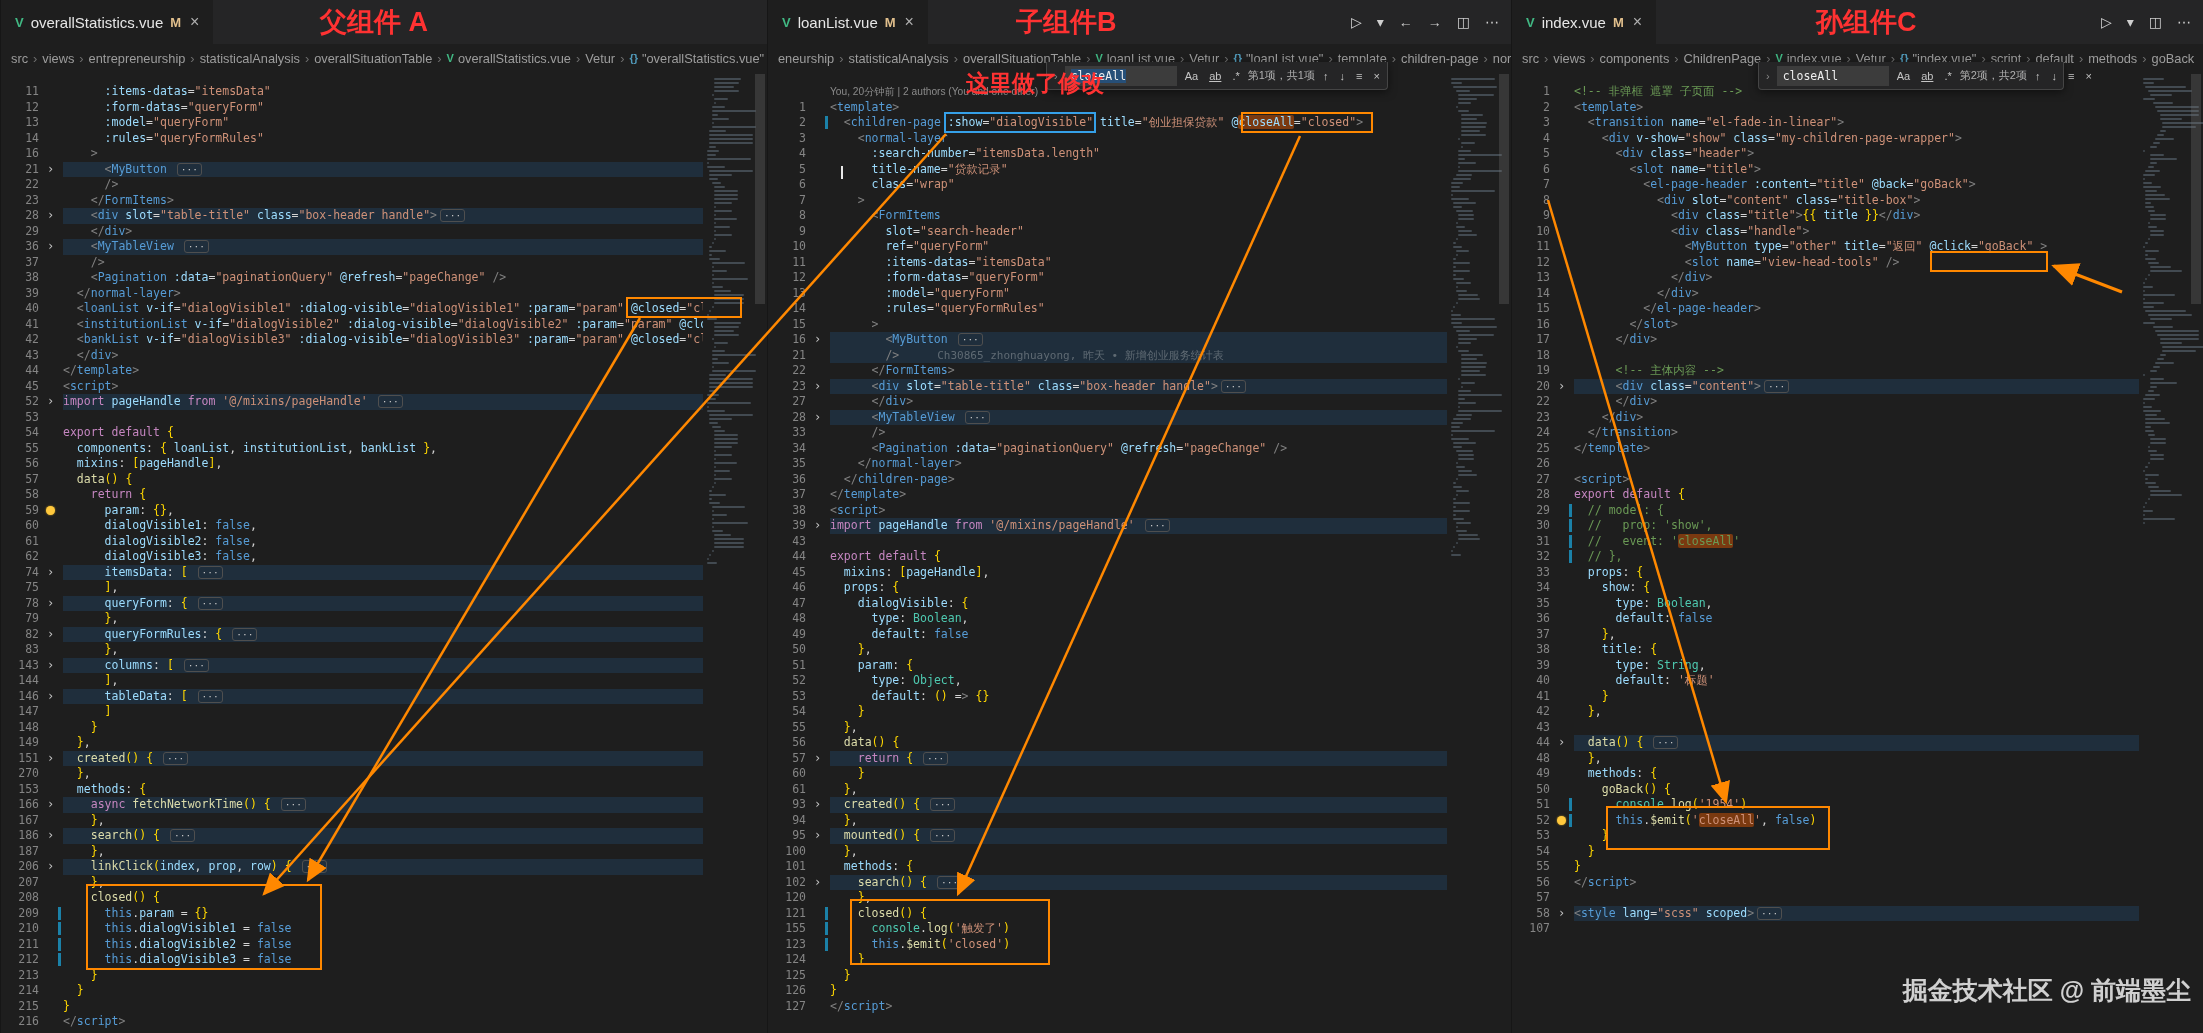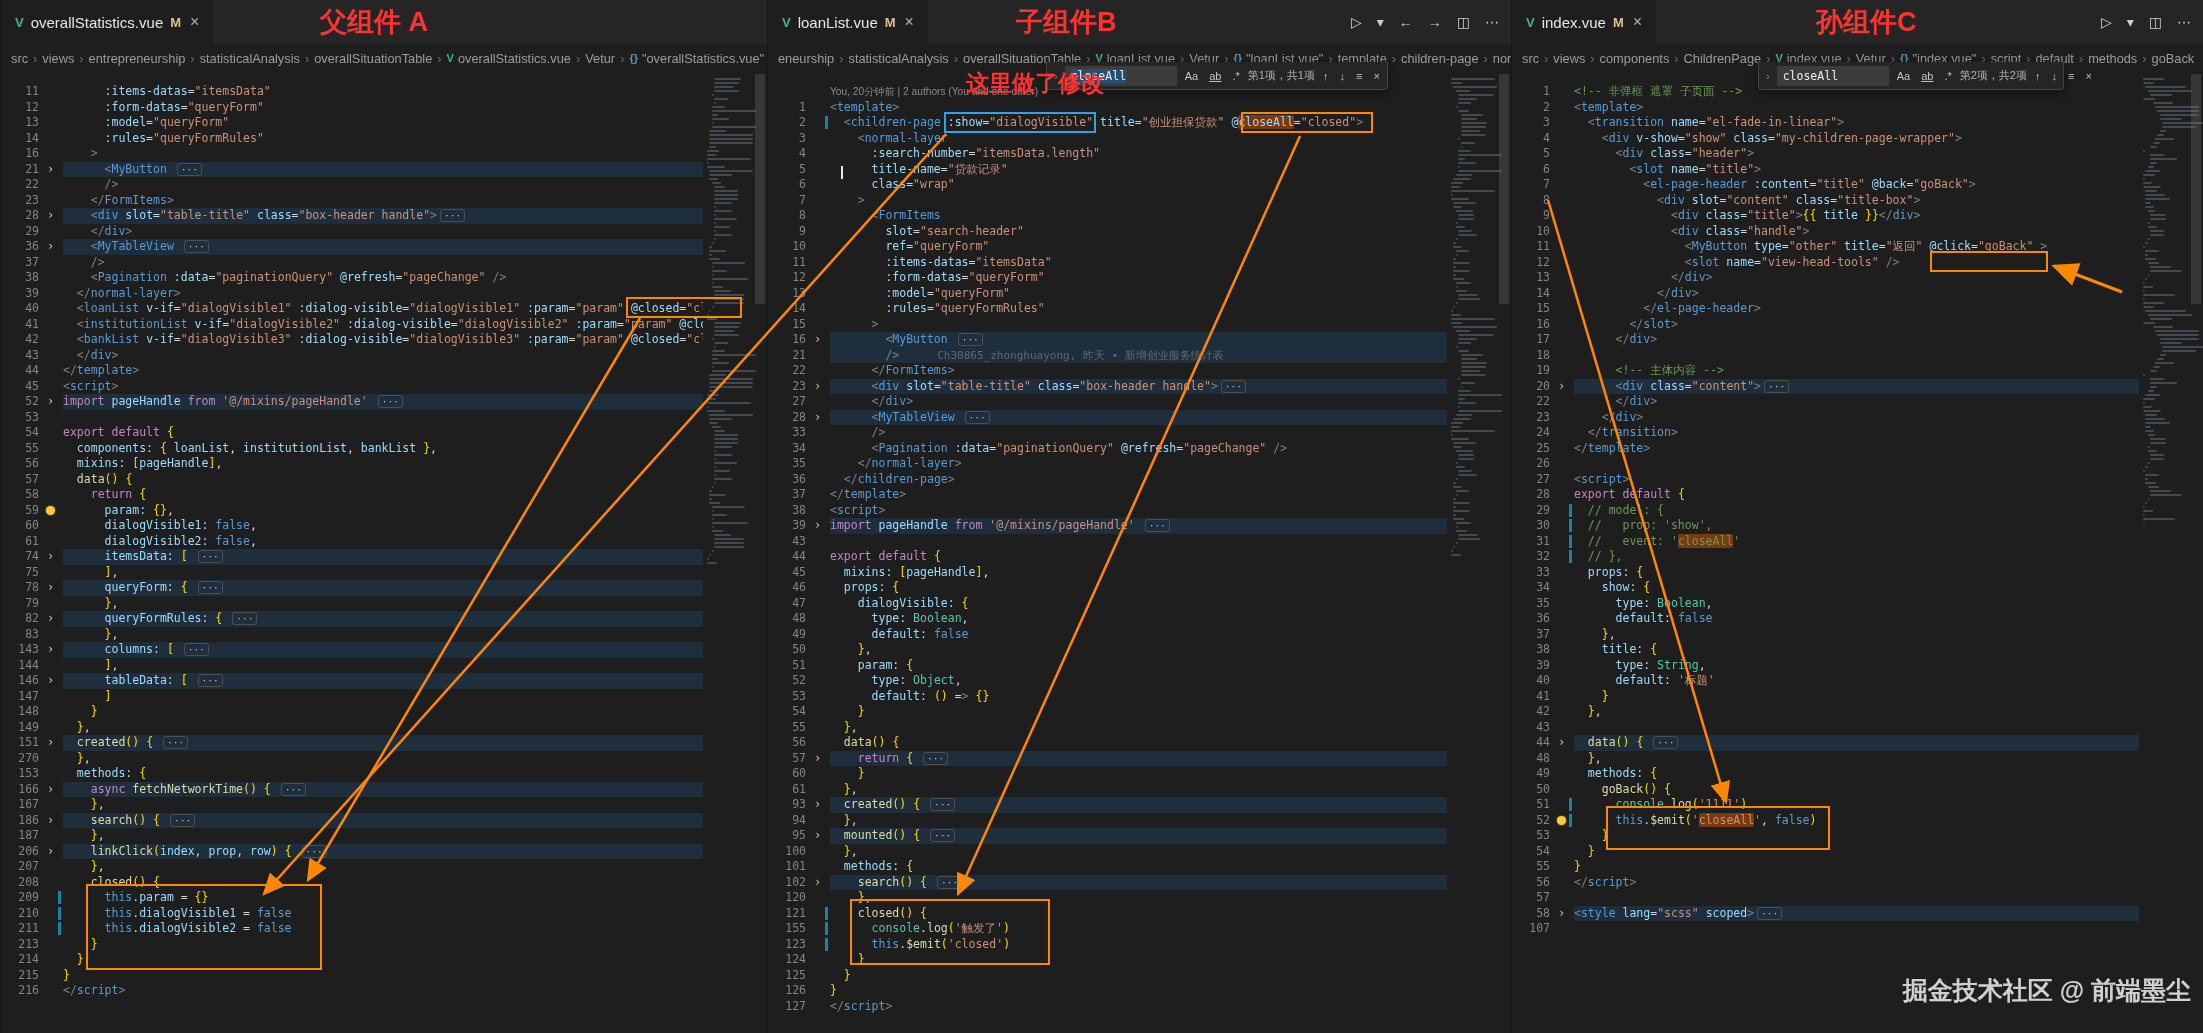--- a/index.html
+++ b/index.html
@@ -109,20 +109,21 @@
         <div class="row hl"><span class="gut"><span class="ln">52</span><span class="chev">›</span></span><span class="code"><span class="kw">import</span> <span class="id">pageHandle</span> <span class="kw">from</span> <span class="str">'@/mixins/pageHandle'</span> <span class="fb">···</span></span></div>
         <div class="row"><span class="gut"><span class="ln">53</span></span><span class="code"></span></div>
         <div class="row"><span class="gut"><span class="ln">54</span></span><span class="code"><span class="kw">export</span> <span class="kw">default</span> <span class="br">{</span></span></div>
         <div class="row"><span class="gut"><span class="ln">55</span></span><span class="code">  <span class="key">components</span>: <span class="br">{</span> <span class="id">loanList</span>, <span class="id">institutionList</span>, <span class="id">bankList</span> <span class="br">}</span>,</span></div>
         <div class="row"><span class="gut"><span class="ln">56</span></span><span class="code">  <span class="key">mixins</span>: <span class="br">[</span><span class="id">pageHandle</span><span class="br">]</span>,</span></div>
         <div class="row"><span class="gut"><span class="ln">57</span></span><span class="code">  <span class="fn">data</span><span class="br">(</span><span class="br">)</span> <span class="br">{</span></span></div>
         <div class="row"><span class="gut"><span class="ln">58</span></span><span class="code">    <span class="kw">return</span> <span class="br">{</span></span></div>
         <div class="row"><span class="gut"><span class="ln">59</span><span class="bulb"></span></span><span class="code">      <span class="key">param</span>: <span class="br">{</span><span class="br">}</span>,</span></div>
         <div class="row"><span class="gut"><span class="ln">60</span></span><span class="code">      <span class="key">dialogVisible1</span>: <span class="cst">false</span>,</span></div>
         <div class="row"><span class="gut"><span class="ln">61</span></span><span class="code">      <span class="key">dialogVisible2</span>: <span class="cst">false</span>,</span></div>
+        <div class="row"><span class="gut"><span class="ln">62</span></span><span class="code">      <span class="key">dialogVisible3</span>: <span class="cst">false</span>,</span></div>
         <div class="row hl"><span class="gut"><span class="ln">74</span><span class="chev">›</span></span><span class="code">      <span class="key">itemsData</span>: <span class="br">[</span> <span class="fb">···</span></span></div>
         <div class="row"><span class="gut"><span class="ln">75</span></span><span class="code">      <span class="br">]</span>,</span></div>
         <div class="row hl"><span class="gut"><span class="ln">78</span><span class="chev">›</span></span><span class="code">      <span class="key">queryForm</span>: <span class="br">{</span> <span class="fb">···</span></span></div>
         <div class="row"><span class="gut"><span class="ln">79</span></span><span class="code">      <span class="br">}</span>,</span></div>
         <div class="row hl"><span class="gut"><span class="ln">82</span><span class="chev">›</span></span><span class="code">      <span class="key">queryFormRules</span>: <span class="br">{</span> <span class="fb">···</span></span></div>
         <div class="row"><span class="gut"><span class="ln">83</span></span><span class="code">      <span class="br">}</span>,</span></div>
         <div class="row hl"><span class="gut"><span class="ln">143</span><span class="chev">›</span></span><span class="code">      <span class="key">columns</span>: <span class="br">[</span> <span class="fb">···</span></span></div>
         <div class="row"><span class="gut"><span class="ln">144</span></span><span class="code">      <span class="br">]</span>,</span></div>
         <div class="row hl"><span class="gut"><span class="ln">146</span><span class="chev">›</span></span><span class="code">      <span class="key">tableData</span>: <span class="br">[</span> <span class="fb">···</span></span></div>
         <div class="row"><span class="gut"><span class="ln">147</span></span><span class="code">      <span class="br">]</span></span></div>
@@ -134,20 +135,21 @@
         <div class="row hl"><span class="gut"><span class="ln">166</span><span class="chev">›</span></span><span class="code">    <span class="kw">async</span> <span class="fn">fetchNetworkTime</span><span class="br">(</span><span class="br">)</span> <span class="br">{</span> <span class="fb">···</span></span></div>
         <div class="row"><span class="gut"><span class="ln">167</span></span><span class="code">    <span class="br">}</span>,</span></div>
         <div class="row hl"><span class="gut"><span class="ln">186</span><span class="chev">›</span></span><span class="code">    <span class="fn">search</span><span class="br">(</span><span class="br">)</span> <span class="br">{</span> <span class="fb">···</span></span></div>
         <div class="row"><span class="gut"><span class="ln">187</span></span><span class="code">    <span class="br">}</span>,</span></div>
         <div class="row hl"><span class="gut"><span class="ln">206</span><span class="chev">›</span></span><span class="code">    <span class="fn">linkClick</span><span class="br">(</span><span class="id">index</span>, <span class="id">prop</span>, <span class="id">row</span><span class="br">)</span> <span class="br">{</span> <span class="fb">···</span></span></div>
         <div class="row"><span class="gut"><span class="ln">207</span></span><span class="code">    <span class="br">}</span>,</span></div>
         <div class="row"><span class="gut"><span class="ln">208</span></span><span class="code">    <span class="fn">closed</span><span class="br">(</span><span class="br">)</span> <span class="br">{</span></span></div>
         <div class="row"><span class="gut"><span class="ln">209</span><span class="gmark"></span></span><span class="code">      <span class="cst">this</span>.<span class="id">param</span> = <span class="br">{</span><span class="br">}</span></span></div>
         <div class="row"><span class="gut"><span class="ln">210</span><span class="gmark"></span></span><span class="code">      <span class="cst">this</span>.<span class="id">dialogVisible1</span> = <span class="cst">false</span></span></div>
         <div class="row"><span class="gut"><span class="ln">211</span><span class="gmark"></span></span><span class="code">      <span class="cst">this</span>.<span class="id">dialogVisible2</span> = <span class="cst">false</span></span></div>
+        <div class="row"><span class="gut"><span class="ln">212</span><span class="gmark"></span></span><span class="code">      <span class="cst">this</span>.<span class="id">dialogVisible3</span> = <span class="cst">false</span></span></div>
         <div class="row"><span class="gut"><span class="ln">213</span></span><span class="code">    <span class="br">}</span></span></div>
         <div class="row"><span class="gut"><span class="ln">214</span></span><span class="code">  <span class="br">}</span></span></div>
         <div class="row"><span class="gut"><span class="ln">215</span></span><span class="code"><span class="br">}</span></span></div>
         <div class="row"><span class="gut"><span class="ln">216</span></span><span class="code"><span class="pn">&lt;/</span><span class="tag">script</span><span class="pn">&gt;</span></span></div>
       </div>
       <div class="minimap">
         <div class="mml" style="margin-left:7.199999999999999px;width:26.400000000000002px"></div>
         <div class="mml" style="margin-left:7.199999999999999px;width:25.3px"></div>
         <div class="mml" style="margin-left:7.199999999999999px;width:19.8px"></div>
         <div class="mml" style="margin-left:7.199999999999999px;width:25.3px"></div>
@@ -592,21 +594,21 @@
         <div class="row"><span class="gut"><span class="ln">38</span></span><span class="code">    <span class="key">title</span>: <span class="br">{</span></span></div>
         <div class="row"><span class="gut"><span class="ln">39</span></span><span class="code">      <span class="key">type</span>: <span class="typ">String</span>,</span></div>
         <div class="row"><span class="gut"><span class="ln">40</span></span><span class="code">      <span class="key">default</span>: <span class="str">'标题'</span></span></div>
         <div class="row"><span class="gut"><span class="ln">41</span></span><span class="code">    <span class="br">}</span></span></div>
         <div class="row"><span class="gut"><span class="ln">42</span></span><span class="code">  <span class="br">}</span>,</span></div>
         <div class="row"><span class="gut"><span class="ln">43</span></span><span class="code"></span></div>
         <div class="row hl"><span class="gut"><span class="ln">44</span><span class="chev">›</span></span><span class="code">  <span class="fn">data</span><span class="br">(</span><span class="br">)</span> <span class="br">{</span> <span class="fb">···</span></span></div>
         <div class="row"><span class="gut"><span class="ln">48</span></span><span class="code">  <span class="br">}</span>,</span></div>
         <div class="row"><span class="gut"><span class="ln">49</span></span><span class="code">  <span class="key">methods</span>: <span class="br">{</span></span></div>
         <div class="row"><span class="gut"><span class="ln">50</span></span><span class="code">    <span class="fn">goBack</span><span class="br">(</span><span class="br">)</span> <span class="br">{</span></span></div>
-        <div class="row"><span class="gut"><span class="ln">51</span><span class="gmark"></span></span><span class="code">      <span class="typ">console</span>.<span class="fn">log</span><span class="br">(</span><span class="str">'1111'</span><span class="br">)</span></span></div>
+        <div class="row"><span class="gut"><span class="ln">51</span><span class="gmark"></span></span><span class="code">      <span class="typ">console</span>.<span class="fn">log</span><span class="br">(</span><span class="str">'1954'</span><span class="br">)</span></span></div>
         <div class="row"><span class="gut"><span class="ln">52</span><span class="gmark"></span><span class="bulb"></span></span><span class="code">      <span class="cst">this</span>.<span class="fn">$emit</span><span class="br">(</span><span class="str">'<span class="fm">closeAll</span>'</span>, <span class="cst">false</span><span class="br">)</span></span></div>
         <div class="row"><span class="gut"><span class="ln">53</span></span><span class="code">    <span class="br">}</span></span></div>
         <div class="row"><span class="gut"><span class="ln">54</span></span><span class="code">  <span class="br">}</span></span></div>
         <div class="row"><span class="gut"><span class="ln">55</span></span><span class="code"><span class="br">}</span></span></div>
         <div class="row"><span class="gut"><span class="ln">56</span></span><span class="code"><span class="pn">&lt;/</span><span class="tag">script</span><span class="pn">&gt;</span></span></div>
         <div class="row"><span class="gut"><span class="ln">57</span></span><span class="code"></span></div>
         <div class="row hl"><span class="gut"><span class="ln">58</span><span class="chev">›</span></span><span class="code"><span class="pn">&lt;</span><span class="tag">style</span> <span class="atr">lang</span>=<span class="str">"scss"</span> <span class="id">scoped</span><span class="pn">&gt;</span><span class="fb">···</span></span></div>
         <div class="row"><span class="gut"><span class="ln">107</span></span><span class="code"></span></div>
       </div>
       <div class="minimap">

